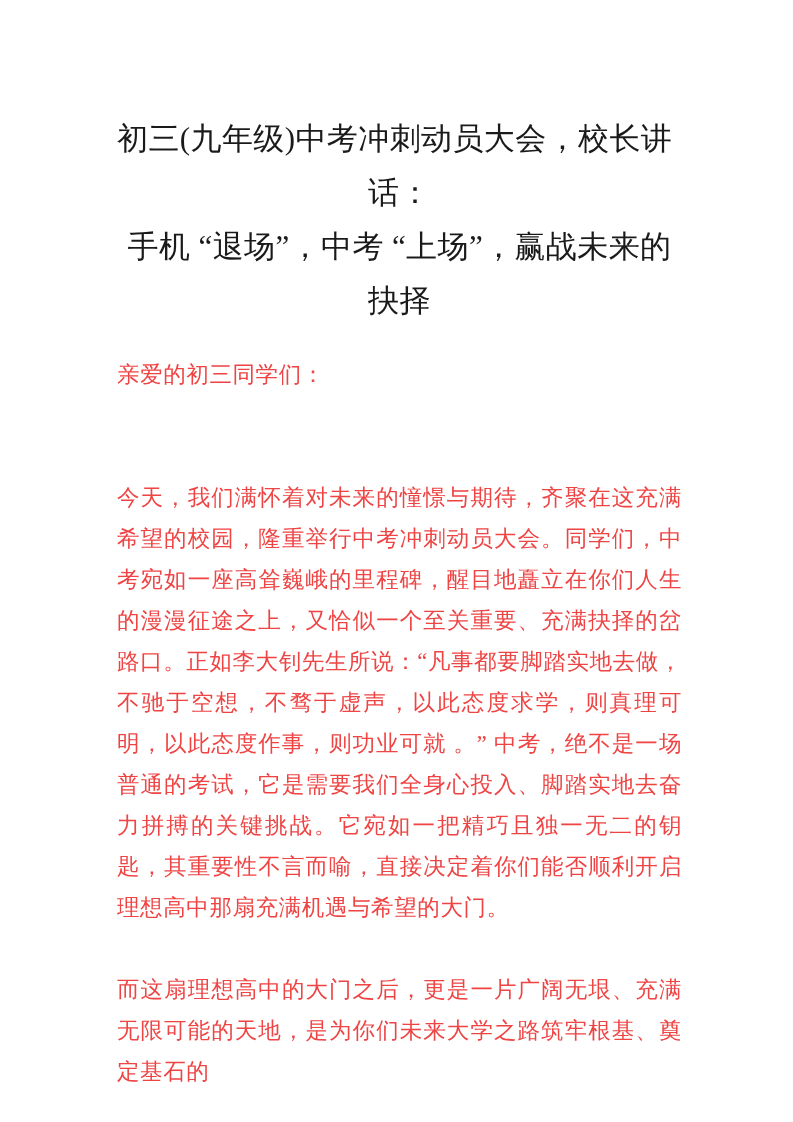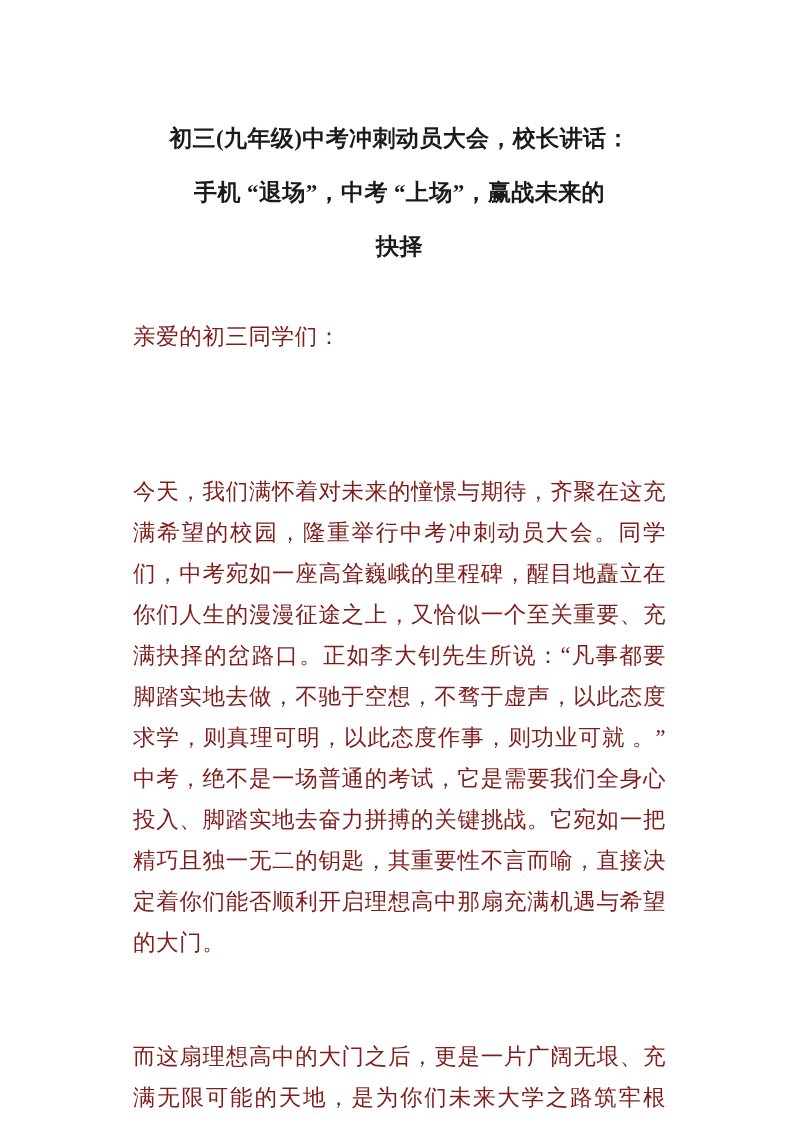--- a/index.html
+++ b/index.html
@@ -18,45 +18,45 @@
     overflow: hidden;
     box-sizing: border-box;
   }
   .doc-body {
     position: absolute;
     left: 117px;
     top: 112px;
     width: 565px;
   }
   .doc-title {
-    font-size: 23px;
+    font-size: 31px;
     line-height: 54px;
     color: #1a1a1a;
     text-align: justify;
     text-align-last: center;
     letter-spacing: 0.4px;
-    font-weight: 700;
+    font-weight: 400;
     margin: 0 0 0 0;
     white-space: normal;
   }
   .title-line {
     display: block;
   }
   .title-line.l1 { text-align: left; }
   .title-line.l2 { text-align: right; }
   .title-line.l3 { text-align: right; }
   .spacer-sm { height: 26px; }
   .para {
     font-size: 22.5px;
     line-height: 41px;
-    color: #7f1d1d;
+    color: #ef4444;
     text-align: justify;
     text-justify: inter-character;
     letter-spacing: 0.6px;
-    margin: 16px;
+    margin: 0;
     word-break: break-all;
   }
   .para.short {
     text-align: left;
   }
   .para-gap {
     height: 41px;
   }
 </style>
 </head>

